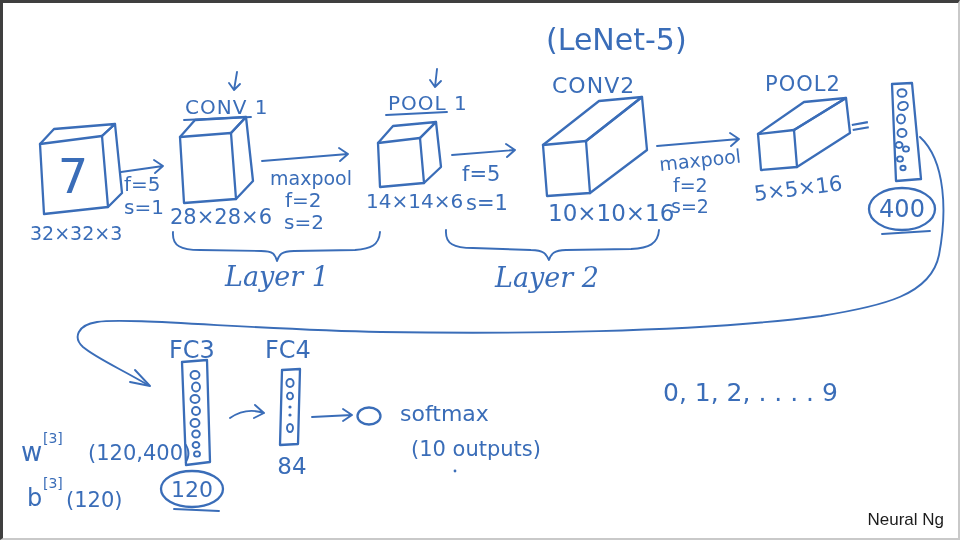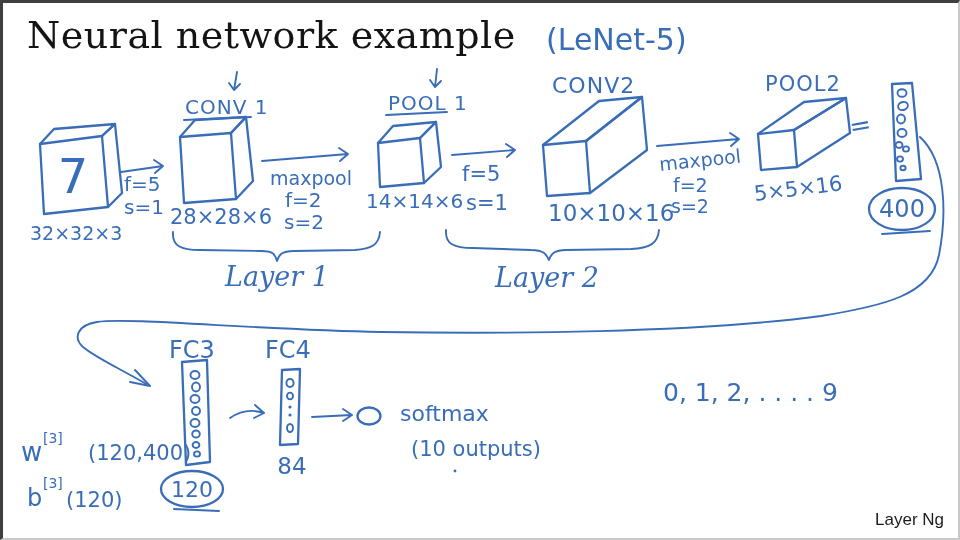--- a/index.html
+++ b/index.html
@@ -30,21 +30,20 @@
   .ink-thin{stroke:var(--ink);fill:none;stroke-width:1.9;stroke-linecap:round;stroke-linejoin:round;}
   .ht{fill:var(--ink);stroke:none;font-family:"DejaVu Sans",sans-serif;}
   .cursive{fill:var(--ink);stroke:none;font-family:"DejaVu Serif","Liberation Serif",serif;font-style:italic;}
   .dotfill{fill:var(--ink);stroke:none;}
 </style>
 </head>
 <body>
 
 <div class="slide">
 
-  <div class="page-title">Neural network example</div>
 
   <svg width="960" height="540" viewBox="0 0 960 540">
 
     <text x="543" y="47" class="ht" font-size="30">(LeNet-5)</text>
 
     <g>
       <path class="ink" d="M37,141 L99,133 L105,204 L41,211 Z"></path>
       <path class="ink" d="M37,141 L51,126 L112,121 L99,133"></path>
       <path class="ink" d="M99,133 L112,121 L119,190 L105,204"></path>
       <text x="70" y="190" class="ht" font-size="48" text-anchor="middle">7</text>
@@ -190,14 +189,14 @@
 
     <g>
       <text x="397" y="418" class="ht" font-size="22">softmax</text>
       <text x="408" y="453" class="ht" font-size="21">(10 outputs)</text>
       <circle class="dotfill" cx="452" cy="468" r="1.4"></circle>
       <text x="660" y="398" class="ht" font-size="25">0, 1, 2, . . . .  9</text>
     </g>
 
   </svg>
 
-  <div class="footer-credit">Layer Ng</div>
+  <div class="footer-credit">Neural Ng</div>
 </div>
 
 </body></html>

